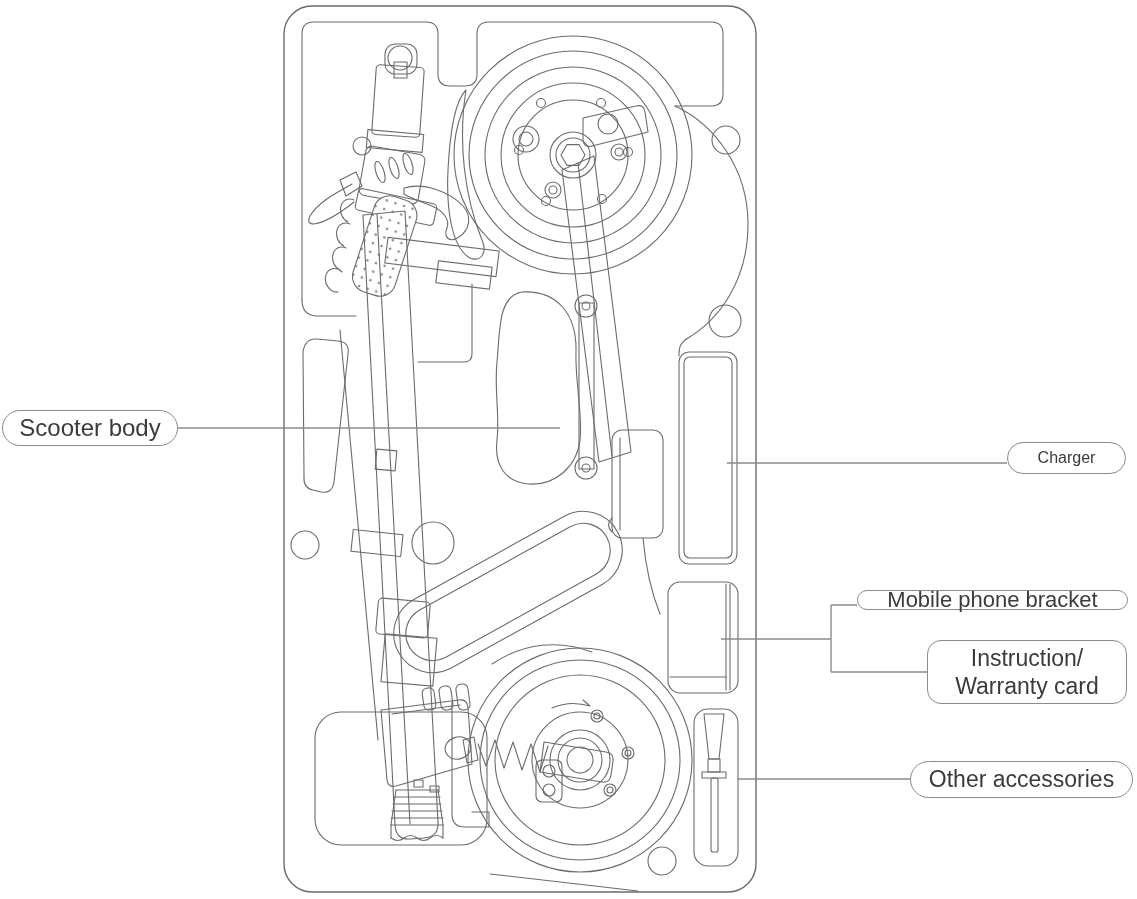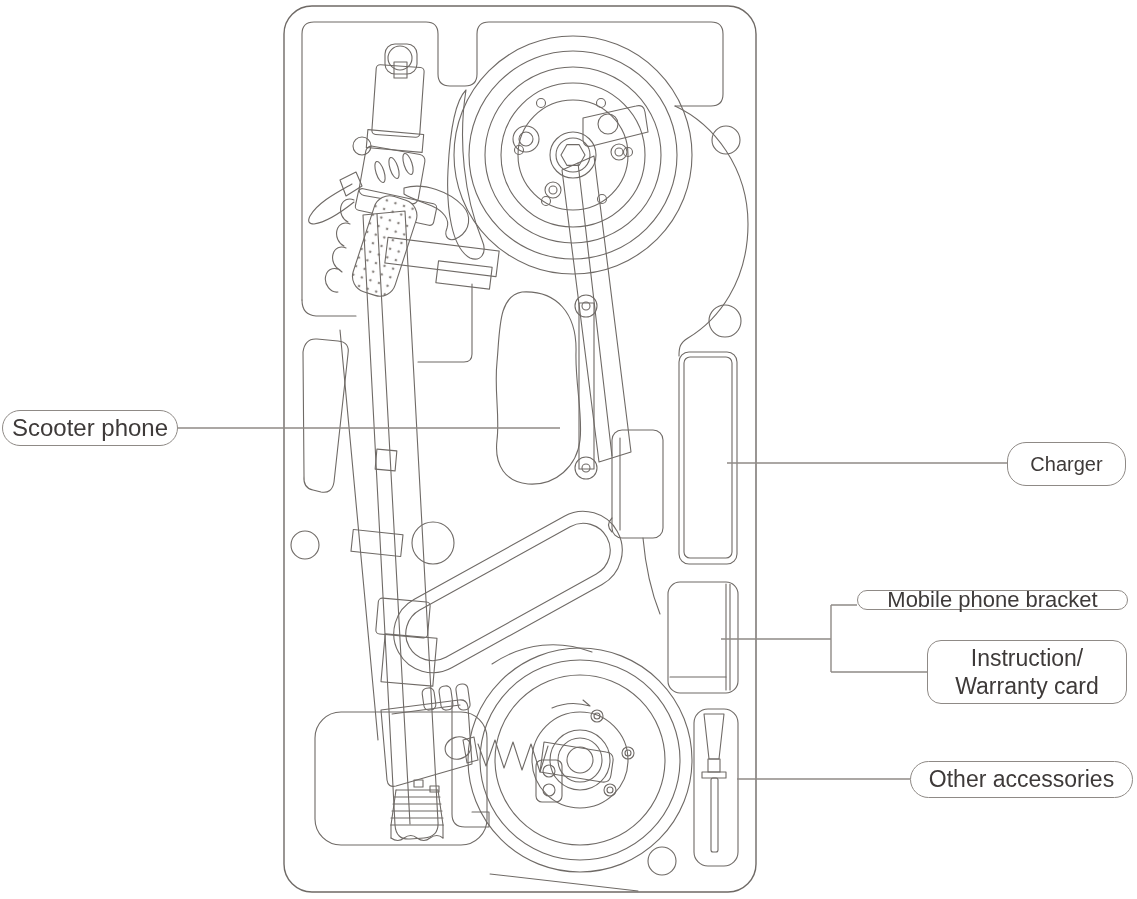--- a/index.html
+++ b/index.html
@@ -20,21 +20,21 @@
   svg{position:absolute;left:0;top:0;}
   g.ln{stroke:var(--line);fill:none;stroke-width:1.1;stroke-linecap:round;stroke-linejoin:round;}
   g.ld{stroke:var(--leader);fill:none;stroke-width:1.4;}
   .callout{
     position:absolute;display:flex;align-items:center;justify-content:center;
     border:1.5px solid var(--label-border);background:#fff;
     color:var(--label-text);text-align:center;box-sizing:border-box;
     white-space:nowrap;
   }
   .pill-scooter {left:2px;  top:410px; width:176px; height:36px; border-radius:18px; font-size:24px;}
-  .pill-charger {left:1007px;top:442px; width:119px; height:44px; border-radius:19px; font-size:20px;}
+  .pill-charger {left:1007px;top:442px; width:119px; height:32px; border-radius:19px; font-size:16px;}
   .pill-mobile  {left:857px; top:590px; width:271px; height:20px; border-radius:15px; font-size:22px;}
   .box-instruction{left:927px;top:640px;width:200px;height:64px;border-radius:14px;font-size:23px;
                    flex-direction:column;line-height:28px;}
   .pill-other   {left:910px; top:761px; width:223px; height:37px; border-radius:18.5px; font-size:23px;}
 </style>
 </head>
 <body>
 
 <div id="stage">
 
@@ -239,21 +239,21 @@
 
     <g class="ld">
       <path d="M178,428 H560"></path>
       <path d="M727,463 H1007"></path>
       <path d="M721,639 H831 M831,605 V672 M831,605 H857 M831,672 H927"></path>
       <path d="M737,779 H910"></path>
     </g>
   </svg>
 
   <div class="callout pill-scooter">
-    <span>Scooter phone</span>
+    <span>Scooter body</span>
   </div>
 
   <div class="callout pill-charger">
     <span>Charger</span>
   </div>
 
   <div class="callout pill-mobile">
     <span>Mobile phone bracket</span>
   </div>
 

